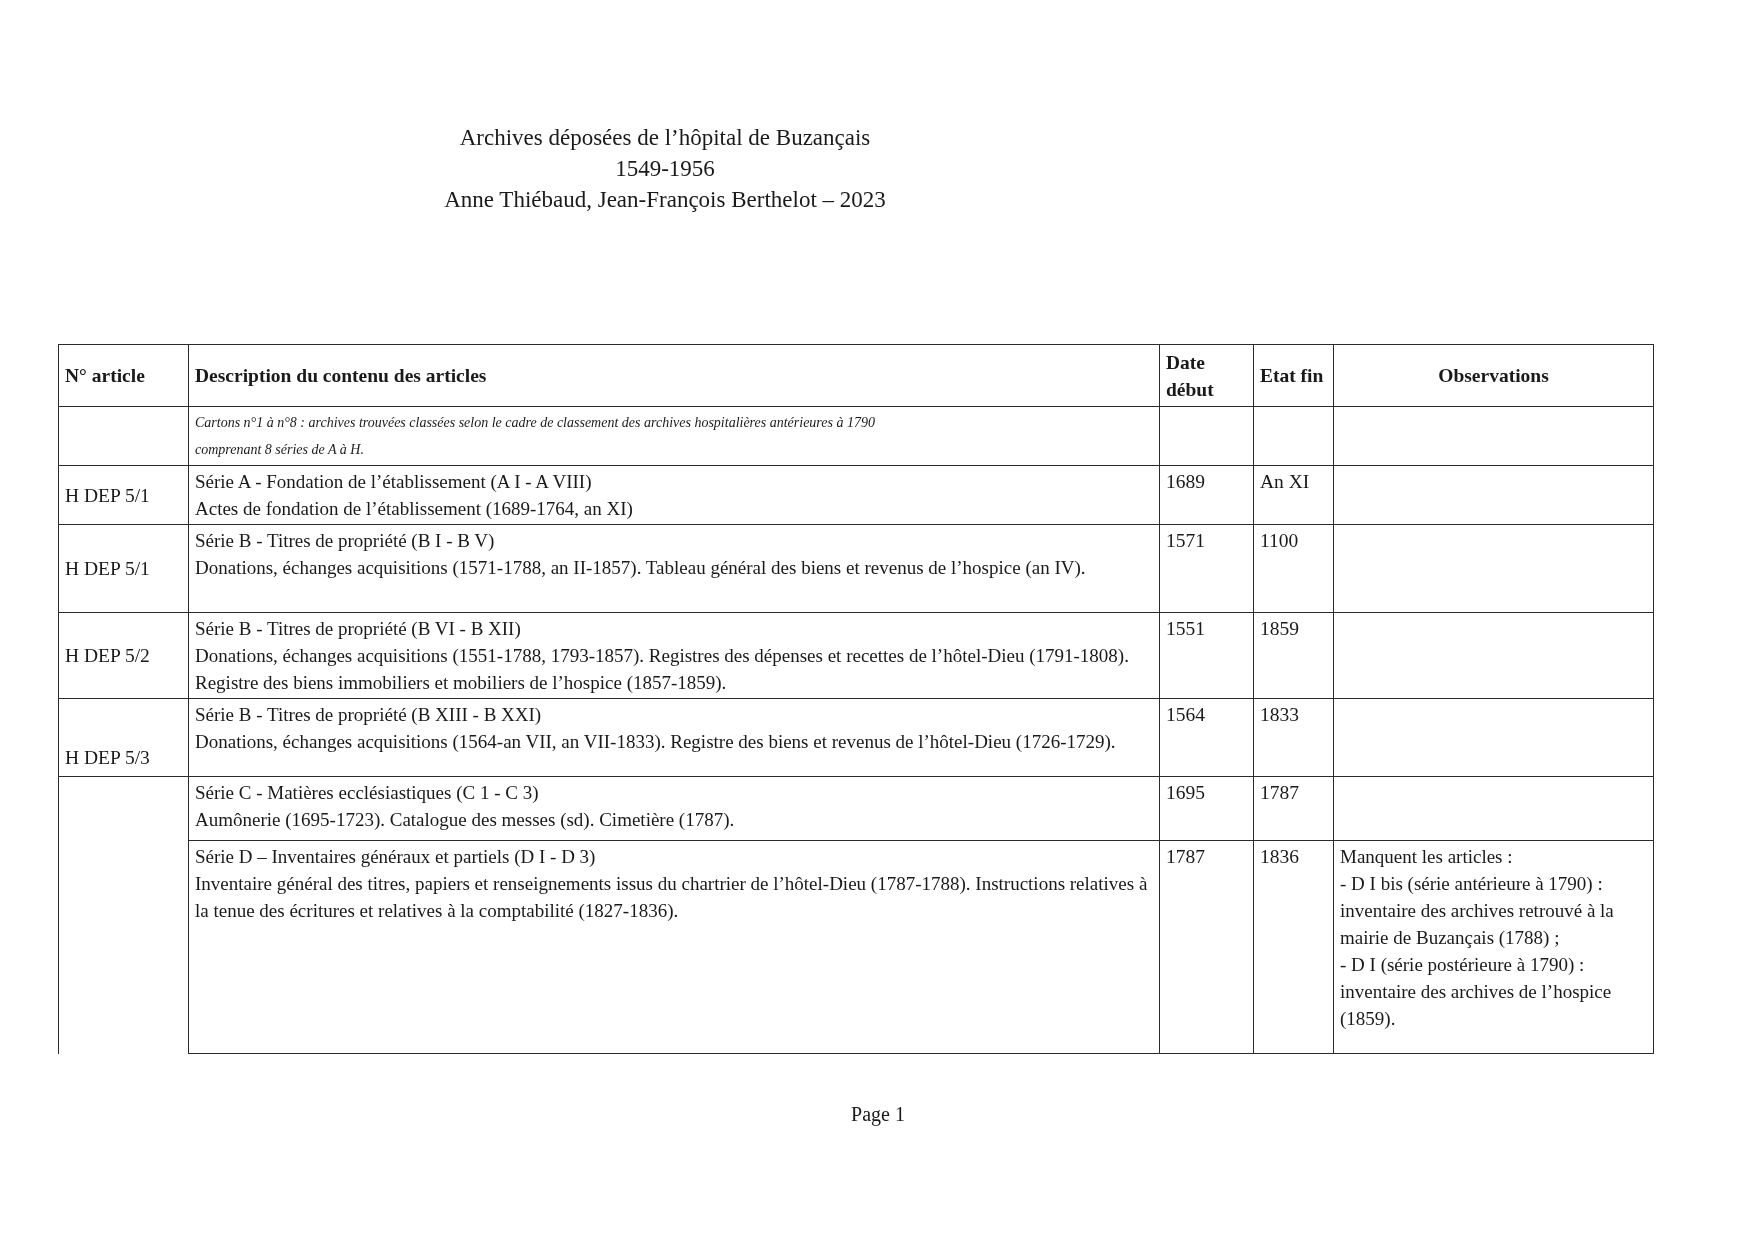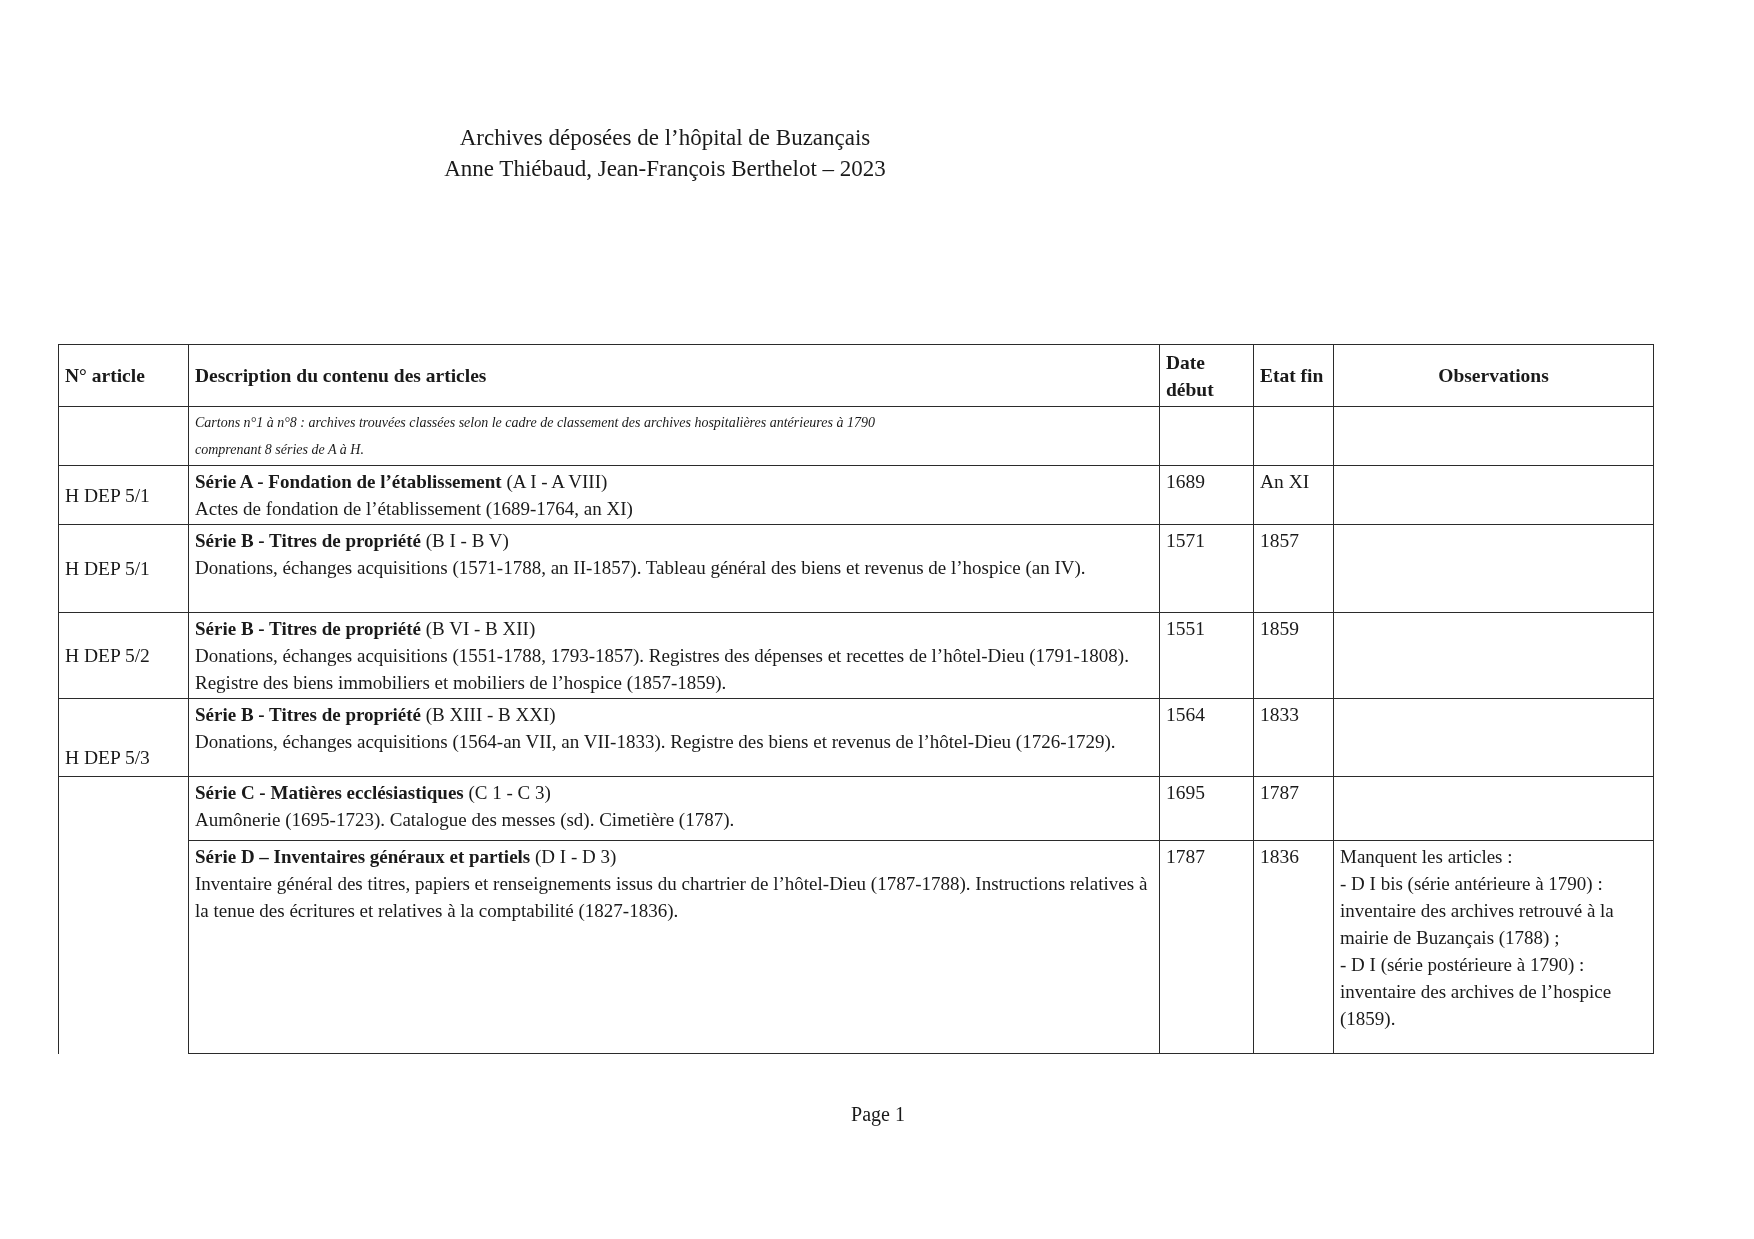--- a/index.html
+++ b/index.html
@@ -32,41 +32,42 @@
     border:1.5px solid #2b2b2b;
     padding:2px 6px;
     overflow:hidden;
   }
   th{font-weight:bold;text-align:left;vertical-align:middle;font-size:19.5px;}
   th.ac{text-align:center;}
   td.art{vertical-align:middle;font-size:19.5px;}
   td.art.bot{vertical-align:bottom;padding-bottom:5px;}
   td.art.norb{border-bottom:none;}
   td.desc{vertical-align:top;white-space:pre-line;}
-  td.desc .b{font-weight:bold;}
+  td.desc .b{font-weight:normal;}
   td.desc.italic{font-style:italic;font-size:14px;}
   td.date{vertical-align:top;font-size:19.5px;}
   td.obs{vertical-align:top;white-space:pre-line;}
   tr.h62{height:62px;margin-top:10px;} tr.h52{height:52px;} tr.h56{height:56px;}
   tr.h88{height:88px;} tr.h85{height:85px;} tr.h78{height:78px;}
   tr.h64{height:64px;} tr.h213{height:213px;}
   .footer{
     position:absolute;
     top:1103px;left:58px;width:1640px;
     text-align:center;
     font-size:20px;
   }
 </style>
 </head>
 <body>
 
 <div class="page">
 
   <div class="title-block">
     <div>Archives déposées de l’hôpital de Buzançais</div>
+    <div>1549-1956</div>
     <div>Anne Thiébaud, Jean-François Berthelot – 2023</div>
   </div>
 
   <table class="archive">
     <colgroup>
       <col style="width:130px">
       <col style="width:971px">
       <col style="width:94px">
       <col style="width:80px">
       <col style="width:320px">
@@ -95,21 +96,21 @@
       <td class="desc"><div><span class="b">Série A - Fondation de l’établissement</span><span> (A I - A VIII)</span></div><div>Actes de fondation de l’établissement (1689-1764, an XI)</div></td>
       <td class="date">1689</td>
       <td class="date">An XI</td>
       <td class="obs"></td>
     </tr>
 
     <tr class="h88">
       <td class="art">H DEP 5/1</td>
       <td class="desc"><div><span class="b">Série B - Titres de propriété</span><span> (B I - B V)</span></div><div>Donations, échanges acquisitions (1571-1788, an II-1857). Tableau général des biens et revenus de l’hospice (an IV).</div></td>
       <td class="date">1571</td>
-      <td class="date">1857</td>
+      <td class="date">1100</td>
       <td class="obs"></td>
     </tr>
 
     <tr class="h85">
       <td class="art">H DEP 5/2</td>
       <td class="desc"><div><span class="b">Série B - Titres de propriété</span><span> (B VI - B XII)</span></div><div>Donations, échanges acquisitions (1551-1788, 1793-1857). Registres des dépenses et recettes de l’hôtel-Dieu (1791-1808). Registre des biens immobiliers et mobiliers de l’hospice (1857-1859).</div></td>
       <td class="date">1551</td>
       <td class="date">1859</td>
       <td class="obs"></td>
     </tr>

